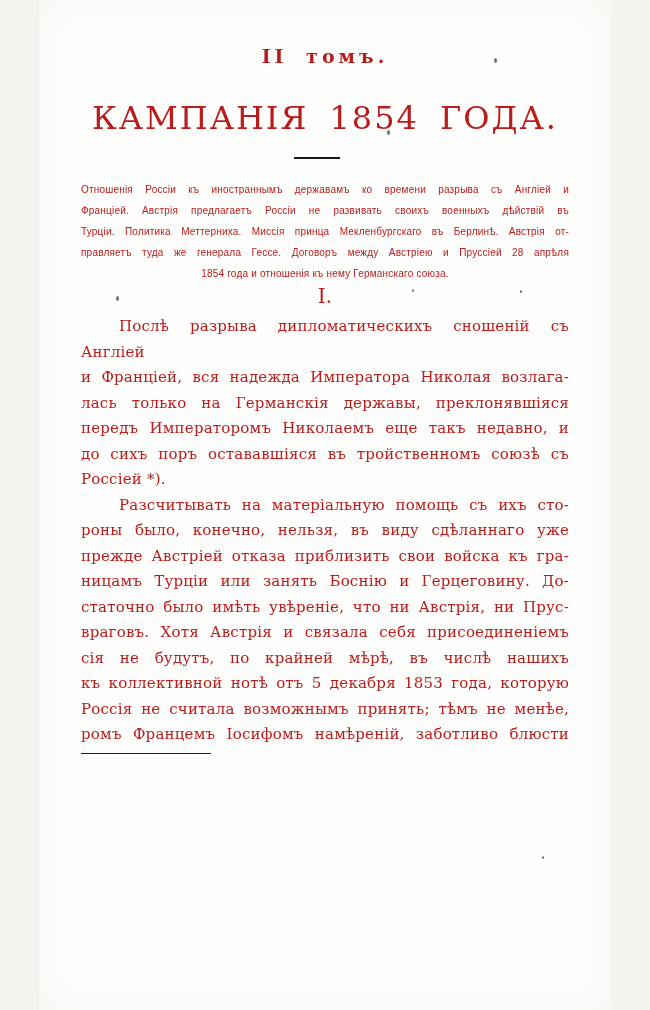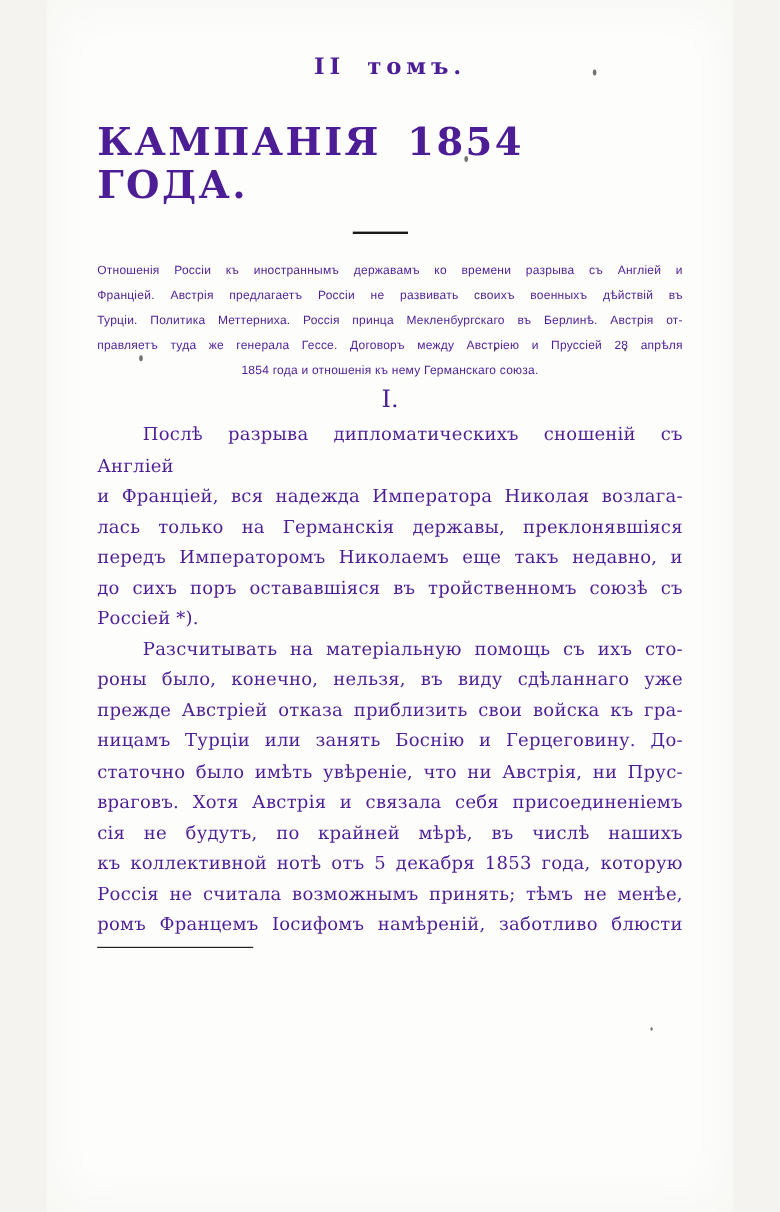--- a/index.html
+++ b/index.html
@@ -4,37 +4,37 @@
 <style>
   html,body { margin:0; padding:0; background:#f4f3f0; }
   .page {
     position:relative;
     width:572px; height:1010px;
     margin:0 auto;
     background:#fdfdfb;
     box-sizing:border-box;
     padding:42px 42px 0 42px;
     box-shadow: inset 0 0 45px rgba(60,50,30,0.04);
-    color:#4c1d95;
+    color:#b91c1c;
     overflow:hidden;
   }
   .volume-header {
     margin-top:3px;
     text-align:center;
     font-family:"DejaVu Serif", serif;
     font-weight:700;
     font-size:19px; line-height:22px;
     letter-spacing:4px;
     word-spacing:8px;
   }
   .main-title {
     margin:33px 0 0 0;
-    text-align:left;
+    text-align:center;
     font-family:"DejaVu Serif", serif;
-    font-weight:700;
+    font-weight:400;
     font-size:32px; line-height:36px;
     letter-spacing:2px;
     word-spacing:9px;
   }
   .title-rule {
     width:46px; height:0;
     border-top:2px solid #1a1a1a;
     margin:21px auto 0 auto;
     transform:translateX(-8px);
   }
@@ -81,21 +81,21 @@
 
   <div class="volume-header">II томъ.</div>
 
   <h1 class="main-title">КАМПАНІЯ 1854 ГОДА.</h1>
 
   <div class="title-rule"></div>
 
   <div class="summary">
     <div class="s-line">Отношенія Россіи къ иностраннымъ державамъ ко времени разрыва съ Англіей и</div>
     <div class="s-line">Франціей. Австрія предлагаетъ Россіи не развивать своихъ военныхъ дѣйствій въ</div>
-    <div class="s-line">Турціи. Политика Меттерниха. Россія принца Мекленбургскаго въ Берлинѣ. Австрія от-</div>
+    <div class="s-line">Турціи. Политика Меттерниха. Миссія принца Мекленбургскаго въ Берлинѣ. Австрія от-</div>
     <div class="s-line">правляетъ туда же генерала Гессе. Договоръ между Австріею и Пруссіей 28 апрѣля</div>
     <div class="s-line t-center">1854 года и отношенія къ нему Германскаго союза.</div>
   </div>
 
   <div class="section-number">I.</div>
 
   <div class="body-text">
     <div class="para">
       <div class="b-line indent">Послѣ разрыва дипломатическихъ сношеній съ Англіей</div>
       <div class="b-line">и Франціей, вся надежда Императора Николая возлага-</div>

